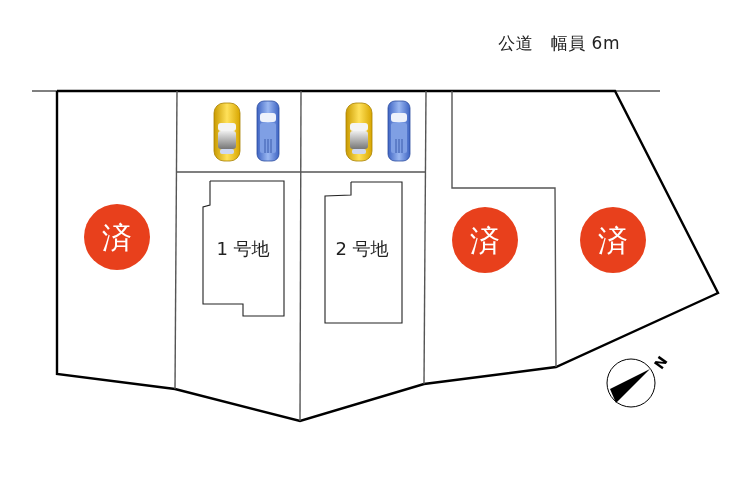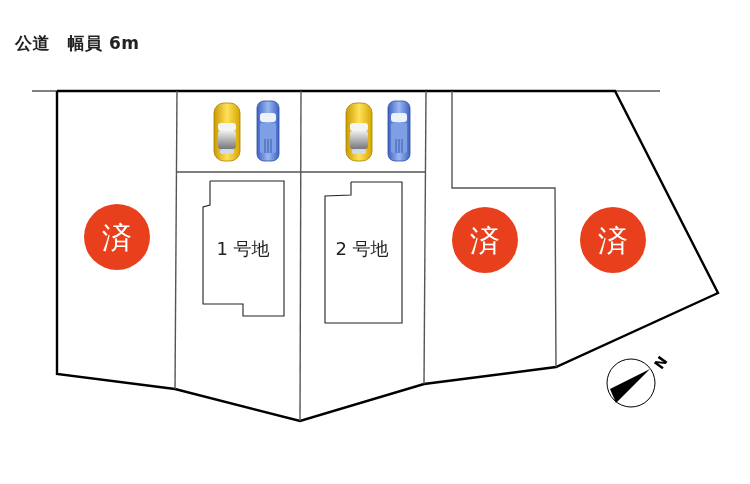--- a/index.html
+++ b/index.html
@@ -1,17 +1,17 @@
 <!DOCTYPE html>
 <html><head>
   <meta charset="utf-8">
   <style>
     html, body { margin: 0; padding: 0; background: #ffffff; }
     body { width: 750px; height: 484px; position: relative; overflow: hidden; font-family: "DejaVu Sans", sans-serif; }
-    .road-label { position: absolute; left: 15px; top: 32px; width: 620px; text-align: left; font-size: 17px; color: #222; letter-spacing: 0.5px; font-weight: bold; }
+    .road-label { position: absolute; left: 0; top: 32px; width: 620px; text-align: right; font-size: 17px; color: #222; letter-spacing: 0.5px; }
     svg.plan { position: absolute; left: 0; top: 0; }
     .lot-label { font-size: 18px; fill: #222; font-family: "DejaVu Sans", sans-serif; }
     .sold-text { font-size: 30px; fill: #ffffff; font-family: "DejaVu Sans", sans-serif; }
   </style>
 </head>
 <body>
 
 <div class="road-label">公道　幅員 6m</div>
 
 <svg class="plan" width="750" height="484" viewBox="0 0 750 484">

